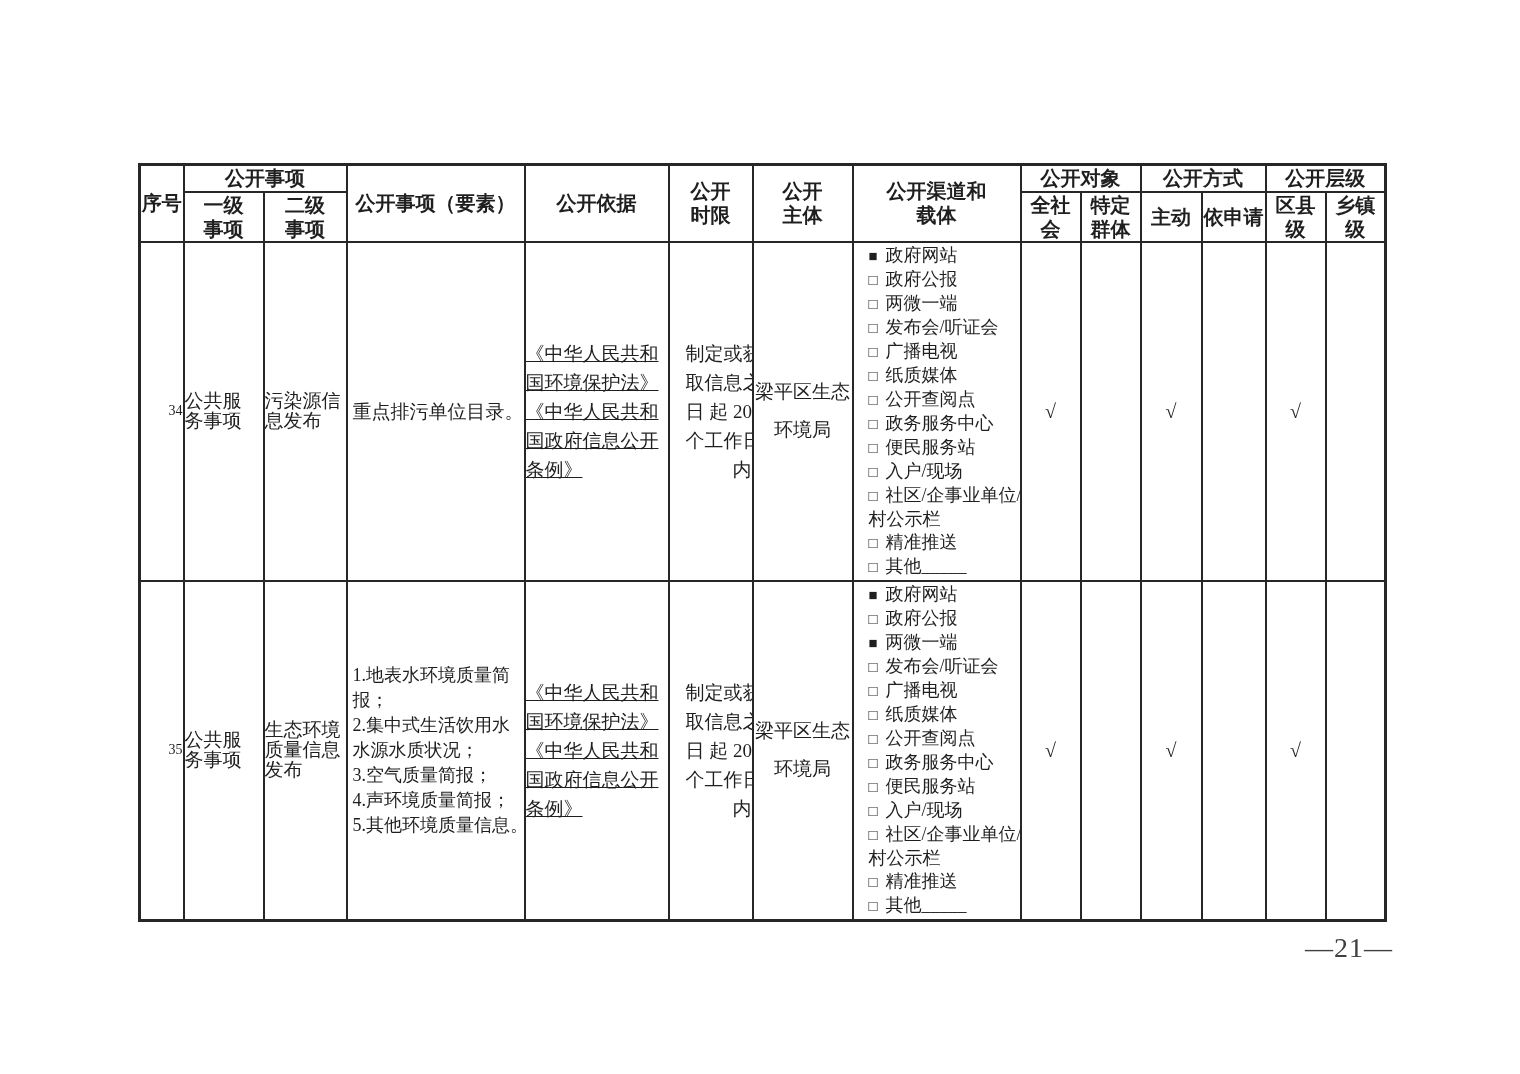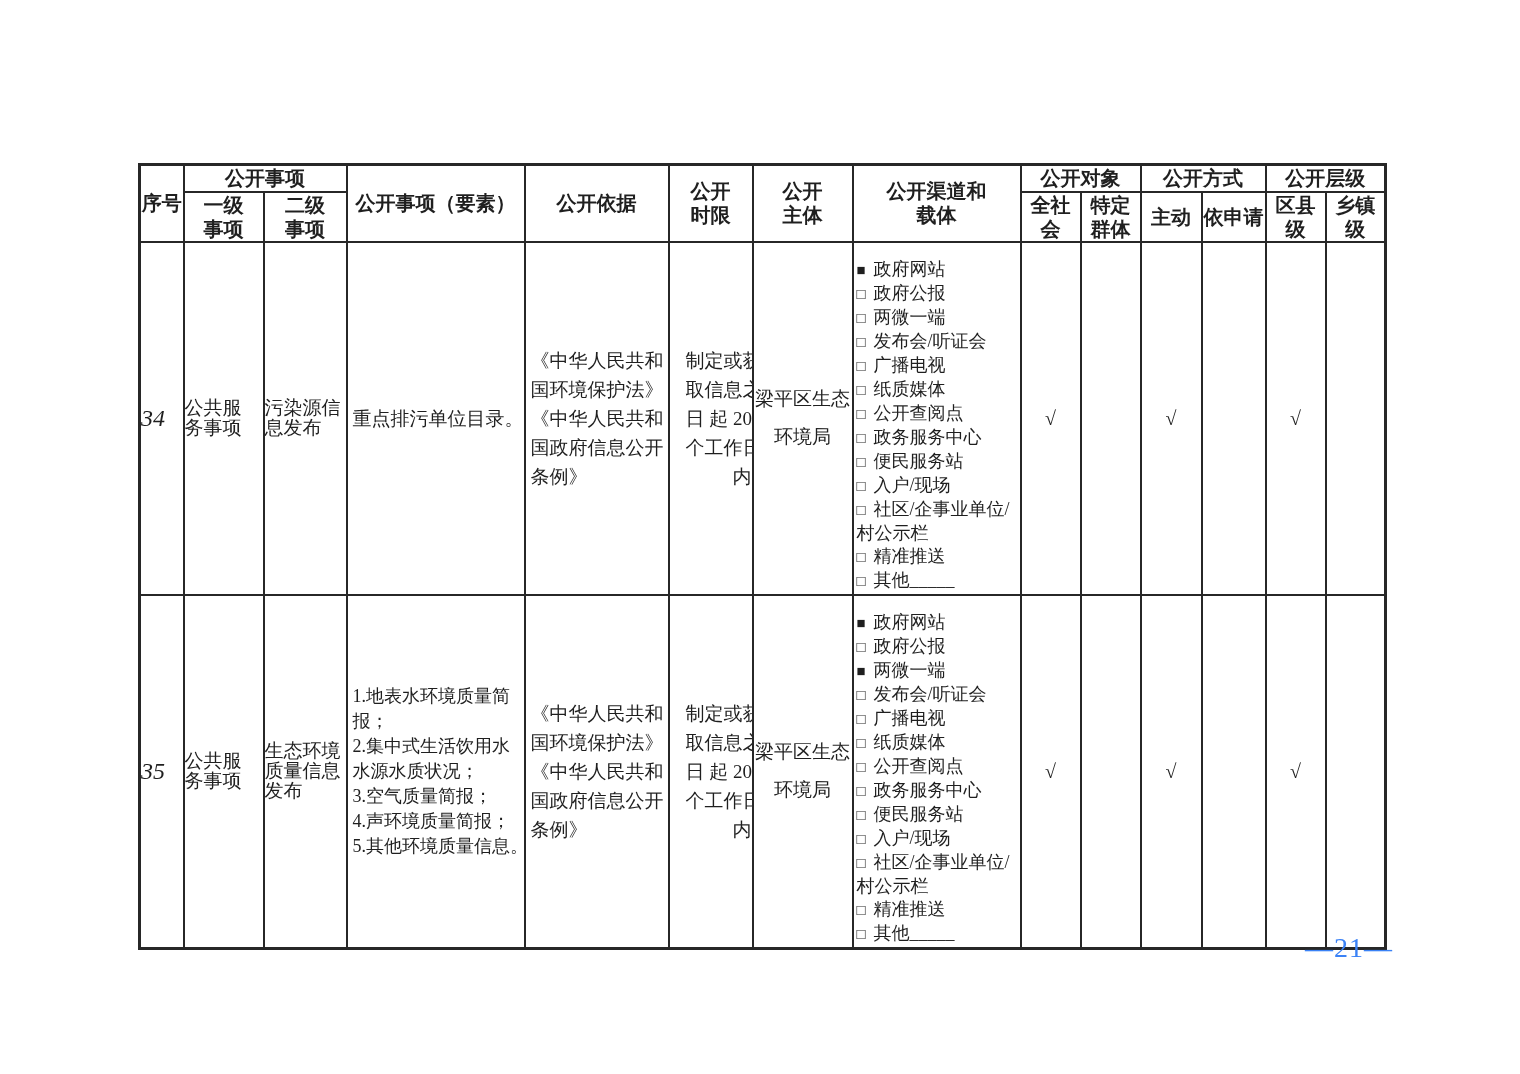--- a/index.html
+++ b/index.html
@@ -32,43 +32,43 @@
   tr.r34 { height:330px; }
   tr.r35 { height:332px; }
   th {
     font-weight:bold;
     font-size:20px;
     line-height:24px;
     text-align:center;
   }
   td { font-size:19px; }
   .pre { white-space:pre; }
-  .seq-cell { text-align:left; font-size:24px;font-style:italic; }
+  .seq-cell { text-align:right; font-size:14px; }
   .lvl-cell { line-height:20px; }
   .content-cell { text-align:left; padding-left:5px; line-height:25px;margin-left:31px; }
   .content-tight { font-size:18px; }
-  .basis-cell { text-align:left; padding-left:5px; line-height:29px; }
+  .basis-cell { text-align:left; line-height:29px;text-decoration:underline; }
   .time-cell { text-align:right; padding-left:16px; line-height:29px; }
   .subject-cell { text-align:center; line-height:38px; }
   .chan-cell { vertical-align:middle; }
-  .chan-list { padding:1px 3px;margin-top:14px; }
+  .chan-list { padding:1px 15px; }
   .chan-item {
     white-space:pre;
     font-size:18px;
     line-height:23px;
     text-align:left;
   }
   .box { font-size:15px; display:inline-block; width:17px; }
   .check-cell { text-align:center; font-size:20px; }
   .page-num {
     position:absolute;
     left:1305px; top:932px;
     font-size:28px;
     letter-spacing:1px;
-    color:#3b82f6;
+    color:#404040;
   }
 </style>
 </head>
 <body>
 
 <div class="tbl-wrap">
   <table>
     <colgroup>
       <col class="c1">
         <col class="c2">

